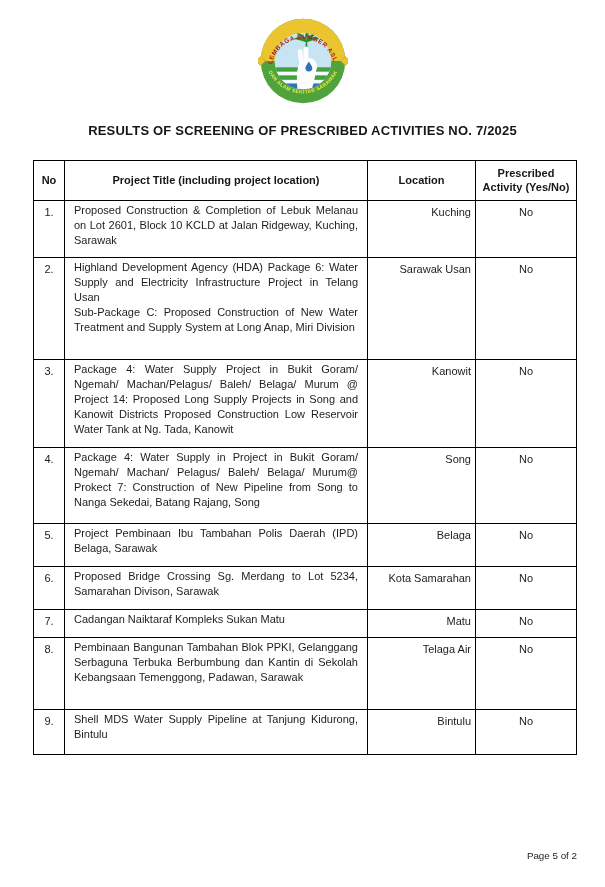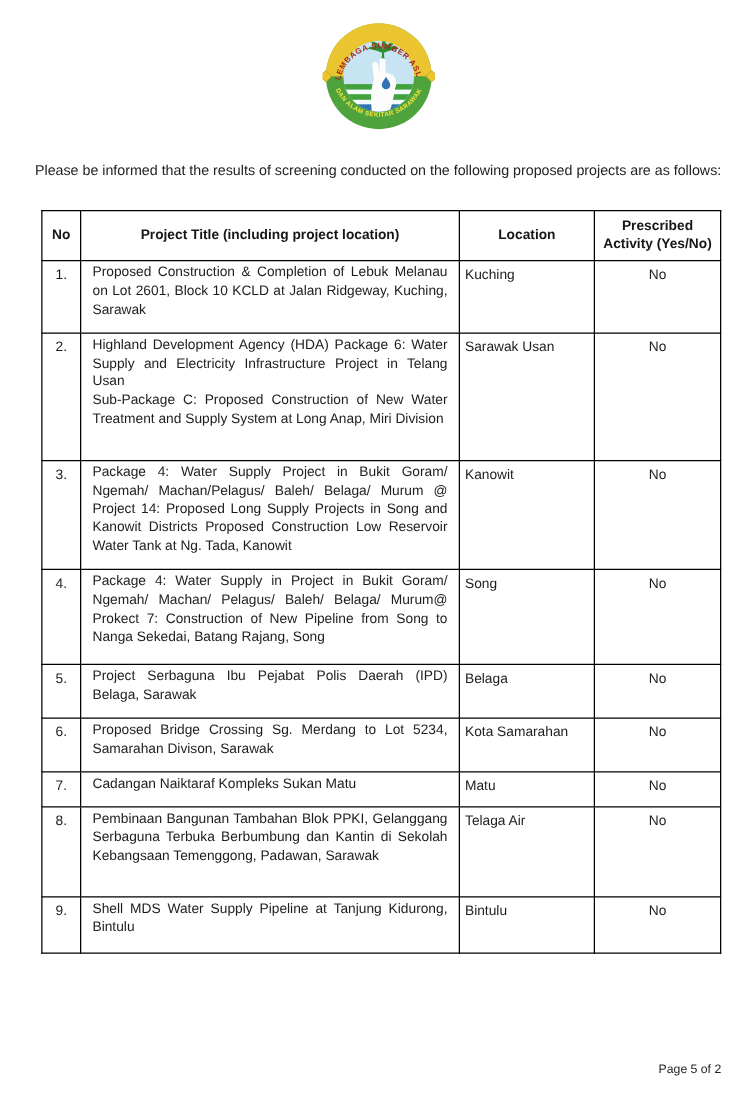--- a/index.html
+++ b/index.html
@@ -53,21 +53,21 @@
     color: #161616;
   }
   col.c-no   { width: 31px; }
   col.c-title{ width: 303px; }
   col.c-loc  { width: 108px; }
   col.c-act  { width: 101px; }
 
   td.cell-no { text-align: center; padding: 4px 2px 8px 2px; line-height: 1.36; }
   td.cell-title { padding: 2px 9px 10px 9px; text-align: justify; line-height: 1.36; }
   td.cell-title .para { text-align: justify; }
-  td.cell-loc { text-align: left; padding: 4px 4px 8px 4px; line-height: 1.36; }
+  td.cell-loc { text-align: right; padding: 4px 4px 8px 4px; line-height: 1.36; }
   td.cell-act { text-align: center; padding: 4px 4px 8px 4px; line-height: 1.36; }
 
   .page-footer {
     position: absolute;
     top: 850px;
     right: 28px;
     font-size: 9.8px;
     color: #1d1d1d;
   }
 </style>
@@ -119,22 +119,22 @@
 
       <text font-size="7" font-weight="bold" fill="#A8231D" letter-spacing="0.6" font-family="Liberation Sans, sans-serif" text-anchor="middle">
         <textPath href="#arcTop" startOffset="50%">LEMBAGA SUMBER ASLI</textPath>
       </text>
       <text font-size="5.6" font-weight="bold" fill="#F2E540" letter-spacing="0.4" font-family="Liberation Sans, sans-serif" text-anchor="middle">
         <textPath href="#arcBot" startOffset="50%">DAN ALAM SEKITAR SARAWAK</textPath>
       </text>
     </svg>
   </div>
 
-
-  <p class="intro">Please be informed that the results of screening conducted on the following proposed projects are as follows:</p>
+  <div class="doc-title">RESULTS OF SCREENING OF PRESCRIBED ACTIVITIES NO. 7/2025</div>
+
 
   <table class="screening">
     <colgroup>
       <col class="c-no">
         <col class="c-title">
         <col class="c-loc">
         <col class="c-act">
     </colgroup>
     <thead>
       <tr>
@@ -174,21 +174,21 @@
       <td class="cell-no">4.</td>
       <td class="cell-title">
             <div class="para">Package 4: Water Supply in Project in Bukit Goram/ Ngemah/ Machan/ Pelagus/ Baleh/ Belaga/ Murum@ Prokect 7: Construction of New Pipeline from Song to Nanga Sekedai, Batang Rajang, Song</div>
           </td>
       <td class="cell-loc">Song</td>
       <td class="cell-act">No</td>
     </tr>
         <tr style="height: 43px;">
       <td class="cell-no">5.</td>
       <td class="cell-title">
-            <div class="para">Project Serbaguna Ibu Pejabat Polis Daerah (IPD) Belaga, Sarawak</div>
+            <div class="para">Project Pembinaan Ibu Tambahan Polis Daerah (IPD) Belaga, Sarawak</div>
           </td>
       <td class="cell-loc">Belaga</td>
       <td class="cell-act">No</td>
     </tr>
         <tr style="height: 43px;">
       <td class="cell-no">6.</td>
       <td class="cell-title">
             <div class="para">Proposed Bridge Crossing Sg. Merdang to Lot 5234, Samarahan Divison, Sarawak</div>
           </td>
       <td class="cell-loc">Kota Samarahan</td>

